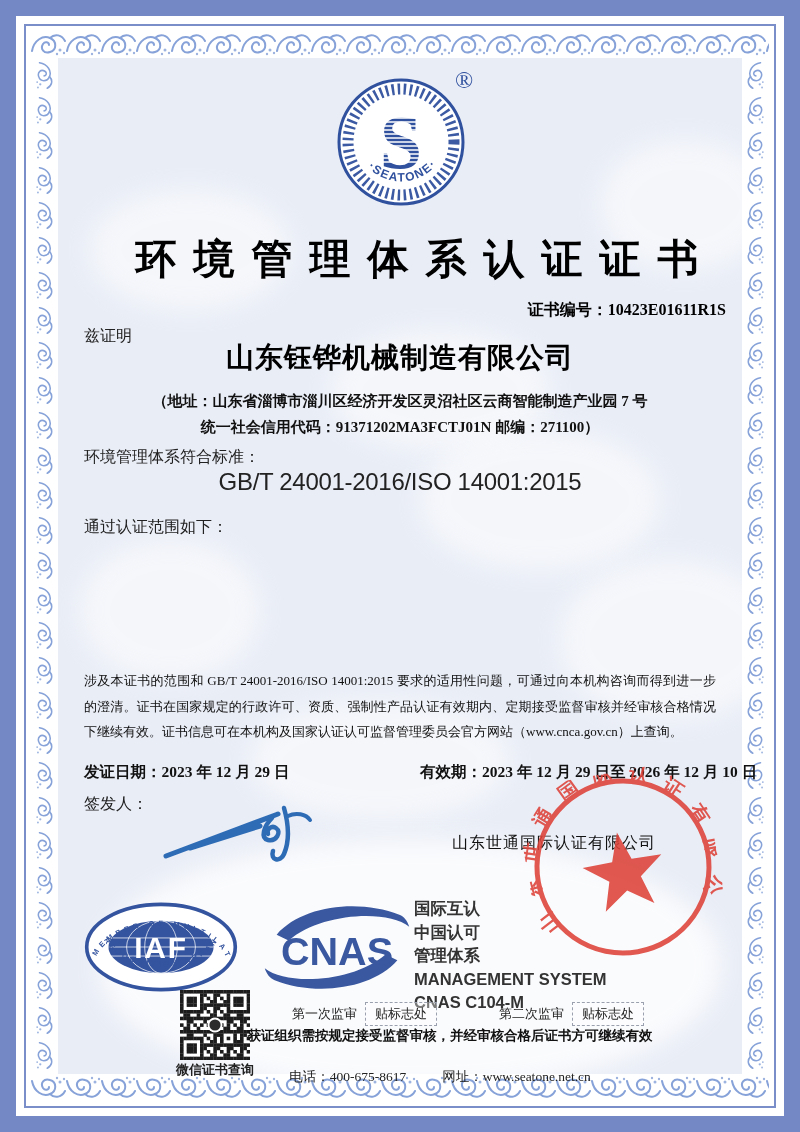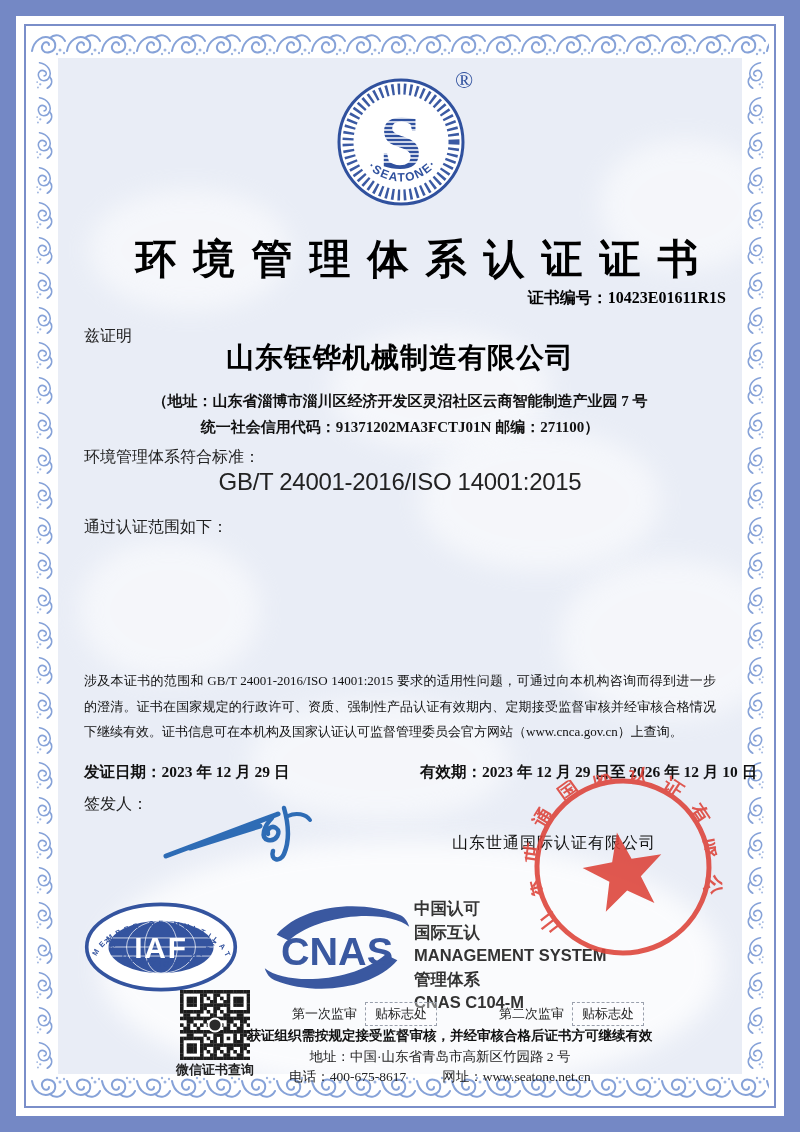--- a/index.html
+++ b/index.html
@@ -21,21 +21,21 @@
   .wstrip{position:absolute;display:flex;overflow:hidden;z-index:2;}
   #wave-top{left:31px;top:31px;width:738px;height:27px;}
   #wave-bottom{left:31px;bottom:31px;width:738px;height:27px;transform:scaleY(-1);}
   #wave-left{left:31px;top:58px;width:27px;height:1016px;flex-direction:column;}
   #wave-right{right:31px;top:58px;width:27px;height:1016px;flex-direction:column;transform:scaleX(-1);}
   .wcell{flex:0 0 auto;display:flex;align-items:center;justify-content:center;}
   .abs{position:absolute;z-index:4;}
   .logo-svg{left:337px;top:62px;width:140px;height:150px;}
   .title{left:0;top:232px;width:100%;text-align:center;font-size:41px;font-weight:bold;
          letter-spacing:17px;padding-left:17px;box-sizing:border-box;color:#000;margin-left:17px;}
-  .certno{right:74px;top:288px;font-size:16px;font-weight:bold;color:#000;}
+  .certno{right:74px;top:300px;font-size:16px;font-weight:bold;color:#000;}
   .lbl{font-size:16px;color:#222;}
   .certify{left:84px;top:326px;text-align:right;}
   .company{left:0;top:339px;width:100%;text-align:center;font-size:28px;font-weight:bold;letter-spacing:1px;color:#000;}
   .address{left:0;top:388px;width:100%;text-align:center;font-size:15px;font-weight:bold;line-height:26px;color:#111;}
   .stdlabel{left:84px;top:447px;}
   .standard{left:0;top:468px;width:100%;text-align:center;font-size:24px;letter-spacing:-0.3px;color:#222;}
   .scopelabel{left:84px;top:517px;}
   .scope{left:50px;top:548px;width:700px;text-align:center;font-size:18px;font-weight:bold;line-height:28px;color:#111;}
   .disclaimer{left:84px;top:668px;width:632px;font-size:13px;line-height:25.5px;text-align:justify;color:#111;}
   .daterow{font-size:15.5px;font-weight:600;color:#111;}
@@ -1517,24 +1517,24 @@
     <text class="iaf-arc"><textPath href="#iaf-bot" startOffset="0" textLength="198">RECOGNITION ARRANGEMENT</textPath></text>
   </svg>
 
   <svg class="abs cnas" viewBox="0 0 150 95">
     <path d="M14,34 C40,4 98,-2 138,14 C143,16 146,20 148,26 C126,8 58,12 26,40 Z" fill="#3a58a0"></path>
     <path d="M136,60 C110,90 52,96 12,80 C7,78 4,74 2,68 C24,86 92,82 124,54 Z" fill="#3a58a0"></path>
     <text x="75" y="65" text-anchor="middle" font-size="40" font-weight="bold" fill="#3a58a0" font-family="'Liberation Sans',sans-serif">CNAS</text>
   </svg>
 
   <div class="abs accred sans">
+    <div>国际互认</div>
     <div>中国认可</div>
-    <div>国际互认</div>
+    <div>管理体系</div>
     <div>MANAGEMENT SYSTEM</div>
-    <div>管理体系</div>
     <div>CNAS C104-M</div>
   </div>
 
   <div id="qr" class="abs qr"><svg width="70" height="70" viewBox="0 0 70 70">
     <rect width="70" height="70" fill="#ffffff"></rect>
         <rect x="0.00" y="0.00" width="3.58" height="3.58" fill="#1c1c1c"></rect>
         <rect x="3.33" y="0.00" width="3.58" height="3.58" fill="#1c1c1c"></rect>
         <rect x="6.67" y="0.00" width="3.58" height="3.58" fill="#1c1c1c"></rect>
         <rect x="10.00" y="0.00" width="3.58" height="3.58" fill="#1c1c1c"></rect>
         <rect x="13.33" y="0.00" width="3.58" height="3.58" fill="#1c1c1c"></rect>
@@ -1818,20 +1818,19 @@
 
   <div class="abs surv">
     <span class="slabel">第一次监审</span>
     <span class="survbox">贴标志处</span>
     <span class="gap"></span>
     <span class="slabel">第二次监审</span>
     <span class="survbox">贴标志处</span>
   </div>
 
   <div class="abs note">获证组织需按规定接受监督审核，并经审核合格后证书方可继续有效</div>
-  <div class="abs officeaddr">地址：中国·山东省青岛市高新区竹园路 2 号</div>
 
   <div class="abs phonerow">
     <span class="seg"><span>电话：</span><span>400-675-8617</span></span>
     <span class="seg"><span>网址：</span><span>www.seatone.net.cn</span></span>
   </div>
 
 </div>
 
 </body></html>

